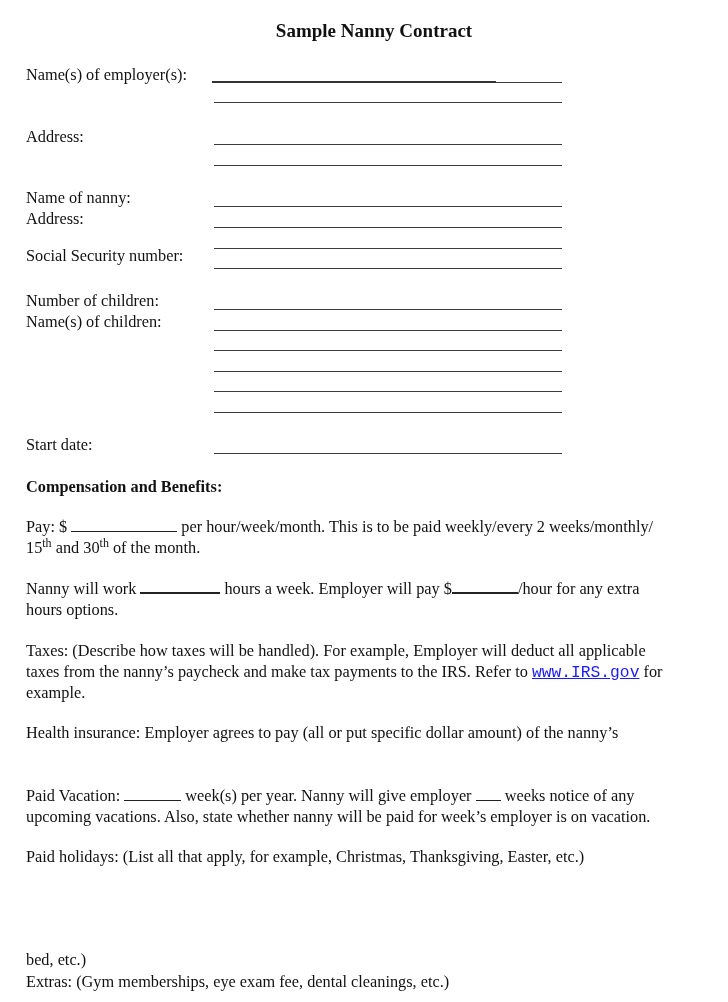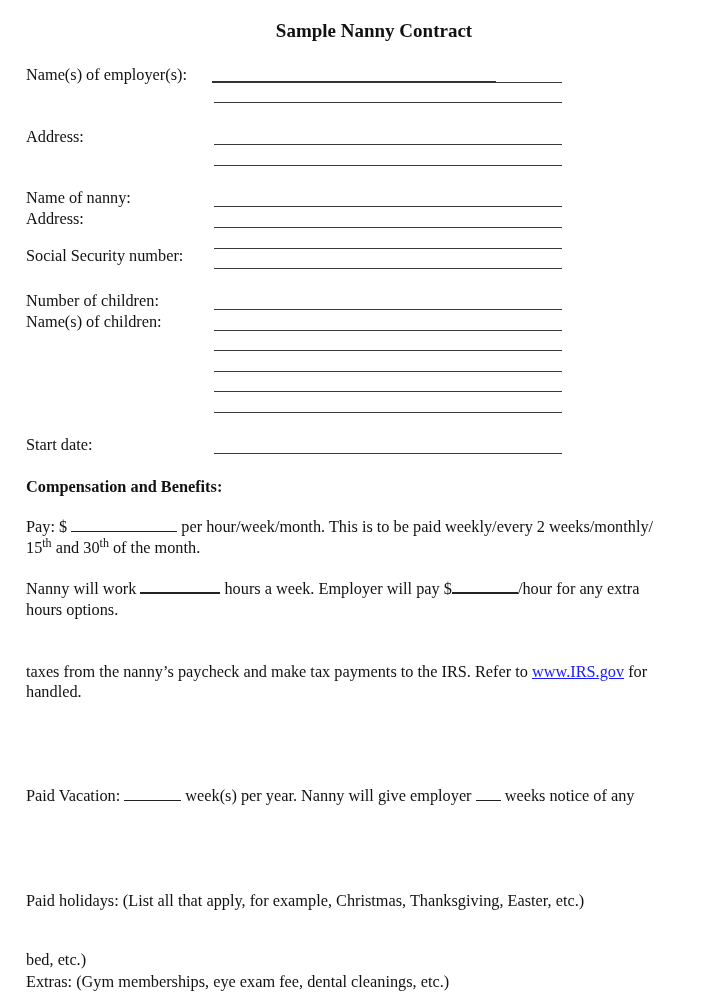--- a/index.html
+++ b/index.html
@@ -13,21 +13,21 @@
     text-align: center; font-weight: bold; font-size: 19px;
   }
   .label { position: absolute; left: 26px; white-space: nowrap; line-height: 20px; }
   .fline { position: absolute; left: 214px; width: 348px; height: 0; border-top: 1.3px solid #3a3a3a; }
   .fline.bold-part { border-top-width: 2px; border-top-color: #333; width: 284px; left: 212px; }
   .heading { position: absolute; left: 26px; font-weight: bold; line-height: 20px; white-space: nowrap; }
   .para { position: absolute; left: 26px; width: 700px; line-height: 20.5px; white-space: nowrap; }
   .blank { display: inline-block; border-bottom: 1.2px solid #222; vertical-align: baseline; height: 12px; }
   .blank.bold { border-bottom-width: 2px; }
   sup { font-size: 12px; vertical-align: 6px; line-height: 0; }
-  a.link { color: #1a1aff; text-decoration: underline; }
+  a.link { color: #1a1aff; text-decoration: underline; font-family: Liberation Mono, monospace; }
 </style>
 </head>
 <body>
 
 <div class="title">Sample Nanny Contract</div>
 
 <div class="label" style="top:65px">Name(s) of employer(s):</div>
 <div class="fline" style="top:82px"></div>
 <div class="fline bold-part" style="top:81px"></div>
 <div class="fline" style="top:102px"></div>
@@ -64,34 +64,35 @@
   <span class="blank" style="width:106px"></span><span> per hour/week/month.  This is to be paid weekly/every 2 weeks/monthly/</span><br>
   <span>15</span><sup>th</sup><span> and 30</span><sup>th</sup><span> of the month.</span>
 </div>
 
 <div class="para" style="top:579px">
   <span>Nanny will work </span><span class="blank bold" style="width:80px"></span><span> hours a week.  Employer will pay $</span><span class="blank bold" style="width:66px"></span><span>/hour for any extra</span><br>
   <span>hours options.</span>
 </div>
 
 <div class="para" style="top:641px">
-  <br>
+  <span>Taxes: (Describe how taxes will be handled).  For example, Employer will deduct all applicable</span><br>
   <span>taxes from the nanny’s paycheck and make tax payments to the IRS.  Refer to </span><a class="link">www.IRS.gov</a><span> for</span><br>
-  <span>handled.</span>
+  <span>example.</span>
 </div>
 
 <div class="para" style="top:723px">
-  <br>
+  <span>Health insurance:  Employer agrees to pay (all or put specific dollar amount) of the nanny’s</span><br>
 </div>
 
 <div class="para" style="top:786px">
   <span>Paid Vacation: </span><span class="blank" style="width:57px"></span><span> week(s) per year.  Nanny will give employer </span><span class="blank" style="width:25px"></span><span> weeks notice of any</span><br>
+  <span>upcoming vacations.  Also, state whether nanny will be paid for week’s employer is on vacation.</span>
 </div>
 
-<div class="para" style="top:891px">
+<div class="para" style="top:847px">
   <span>Paid holidays: (List all that apply, for example, Christmas, Thanksgiving, Easter, etc.)</span>
 </div>
 
 <div class="para" style="top:909px">
   <br>
   <br>
   <span>bed, etc.)</span>
 </div>
 
 <div class="para" style="top:972px">

